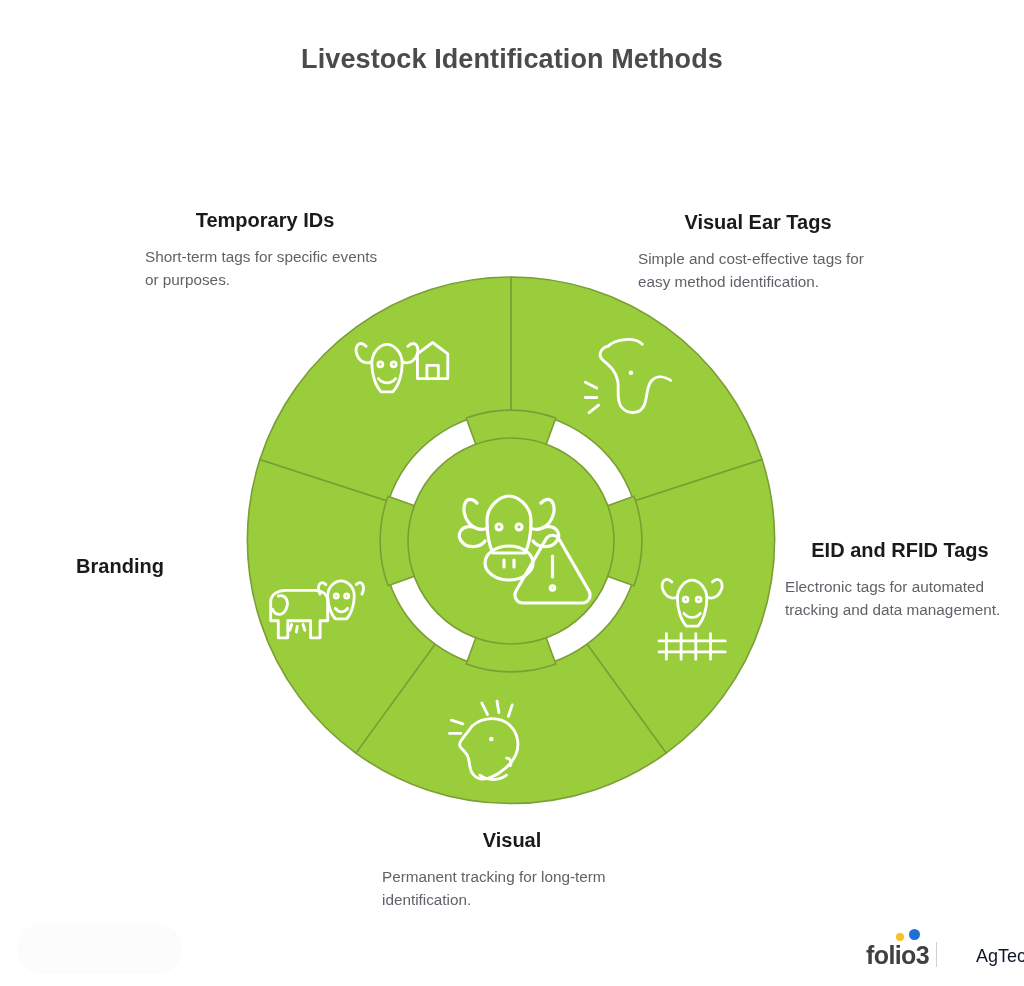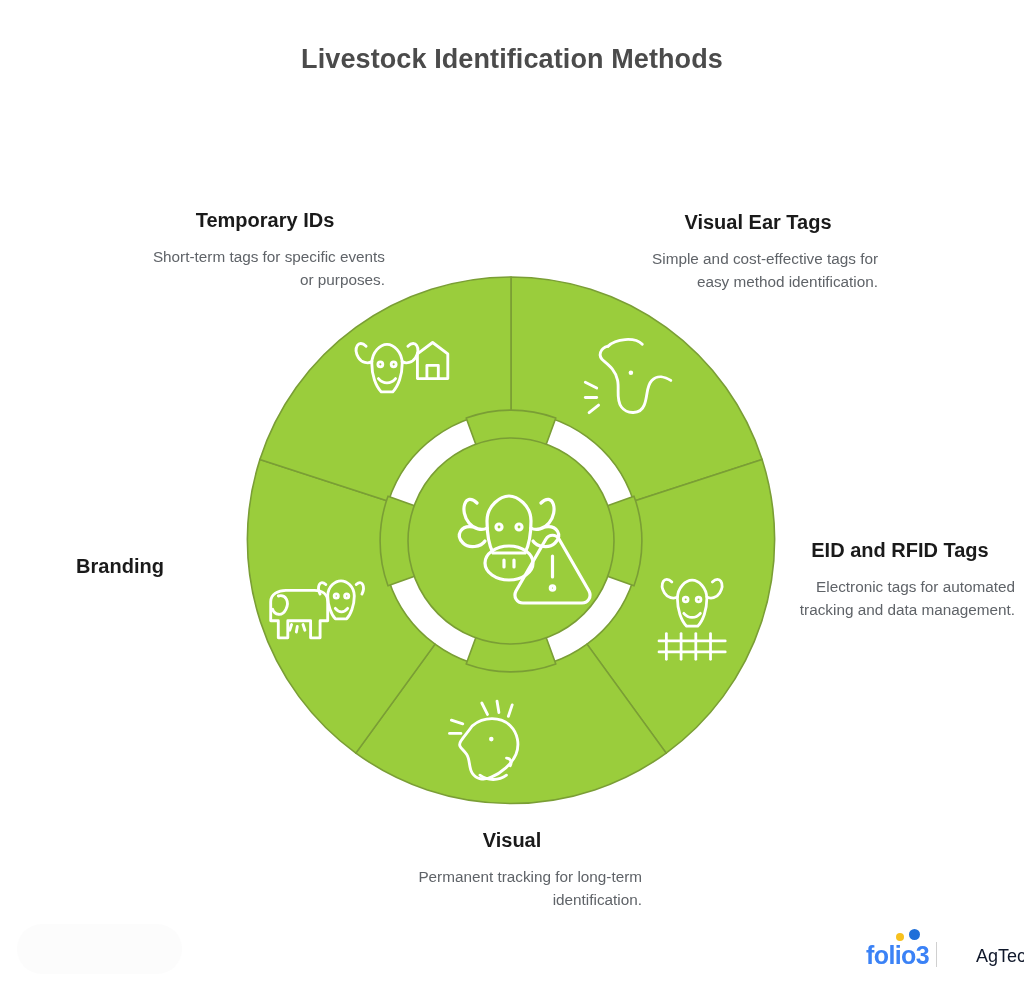--- a/index.html
+++ b/index.html
@@ -58,21 +58,21 @@
     font-weight: bold;
     color: #1a1a1a;
     text-align: center;
     line-height: 1.25;
     white-space: nowrap;
   }
   .label-desc {
     margin-top: 13px;
     font-size: 15.3px;
     color: #5f6368;
-    text-align: right;
+    text-align: left;
     line-height: 1.48;
   }
 
   .lb-temporary { left: 145px;  top: 166px; width: 240px; margin-top: 42px; }
   .lb-visual    { left: 638px;  top: 166px; width: 240px; margin-top: 44px; }
   .lb-branding  { left: 5px;    top: 554px; width: 230px; }
   .lb-eid       { left: 785px;  top: 538px; width: 230px; }
   .lb-tattoos   { left: 382px;  top: 828px; width: 260px; }
 
   
@@ -81,21 +81,21 @@
     left: 866px;
     top: 934px;
     display: flex;
     align-items: flex-end;
     height: 34px;
   }
   .logo-mark { position: relative; }
   .logo-word {
     font-size: 25px;
     font-weight: bold;
-    color: #3b82f6;
+    color: #404040;
     letter-spacing: -0.6px;
     line-height: 1;
   }
   .logo-dot { position: absolute; border-radius: 50%; }
   .logo-dot.yellow { width: 8px;  height: 8px;  background: #f7c11e; left: 30px;  top: -10px; }
   .logo-dot.blue   { width: 11px; height: 11px; background: #1e6fd9; left: 43px;  top: -14px; }
   .logo-sep {
     width: 1px;
     height: 25px;
     background: #d0d0d0;

